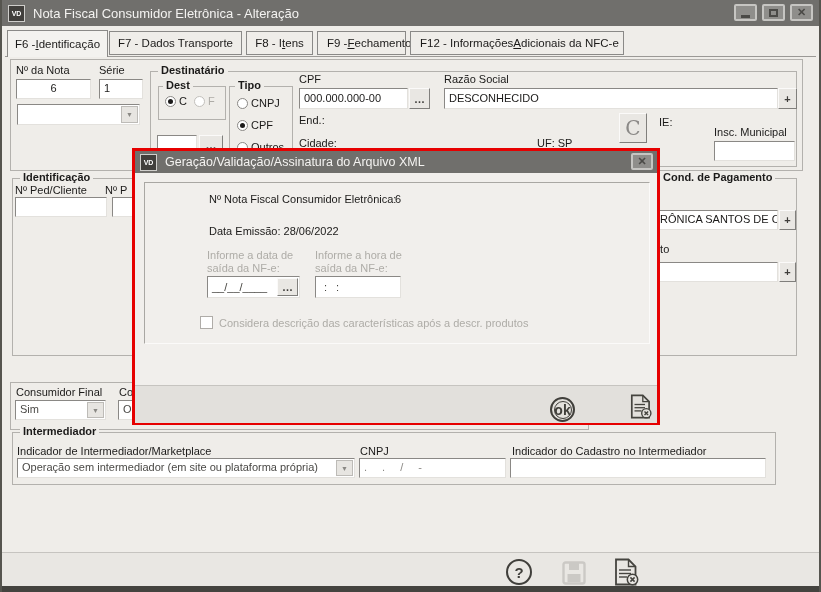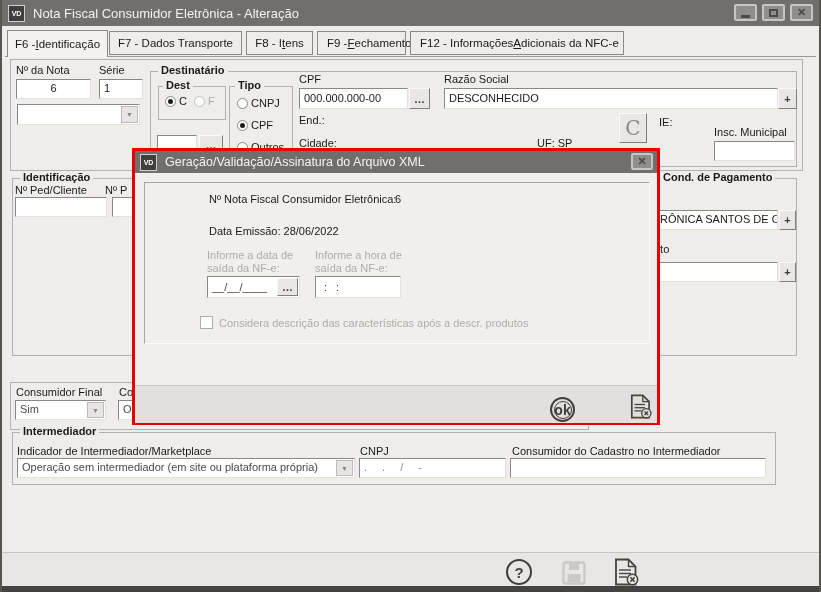--- a/index.html
+++ b/index.html
@@ -162,21 +162,21 @@
   <div class="fld" style="left:13px;top:400px;width:91px;height:20px;color:#4A4946"><span>Sim</span><span class="dd">▼</span></div>
   <div class="lbl" style="left:117px;top:386px">Co</div>
   <div class="fld" style="left:116px;top:400px;width:40px;height:20px;color:#4A4946">O</div>
 
   <div class="grp" style="left:10px;top:432px;width:762px;height:51px"></div>
   <div class="grp-title" style="left:18px;top:425px">Intermediador</div>
   <div class="lbl" style="left:15px;top:445px">Indicador de Intermediador/Marketplace</div>
   <div class="fld" style="left:15px;top:458px;width:338px;height:20px;color:#4A4946"><span>Operação sem intermediador (em site ou plataforma própria)</span><span class="dd">▼</span></div>
   <div class="lbl" style="left:358px;top:445px">CNPJ</div>
   <div class="fld" style="left:357px;top:458px;width:147px;height:20px;letter-spacing:6px;color:#8A8884">. . / -</div>
-  <div class="lbl" style="left:510px;top:445px">Consumidor do Cadastro no Intermediador</div>
+  <div class="lbl" style="left:510px;top:445px">Indicador do Cadastro no Intermediador</div>
   <div class="fld" style="left:508px;top:458px;width:256px;height:20px"></div>
 
   <div class="mainfooter"></div>
   <div class="ring" style="position:absolute;left:504px;top:559px;width:26px;height:26px;font-size:15px;font-weight:bold;color:#403F3B">
       <span>?</span>
     </div>
   <div class="abs" style="left:560px;top:561px">
     <svg width="24" height="24" viewBox="0 0 24 24">
       <rect x="1.5" y="1.5" width="21" height="21" rx="2" fill="none" stroke="#CBC9C5" stroke-width="2.4"></rect>
       <rect x="7" y="1.5" width="10" height="7.5" fill="#CBC9C5"></rect>

